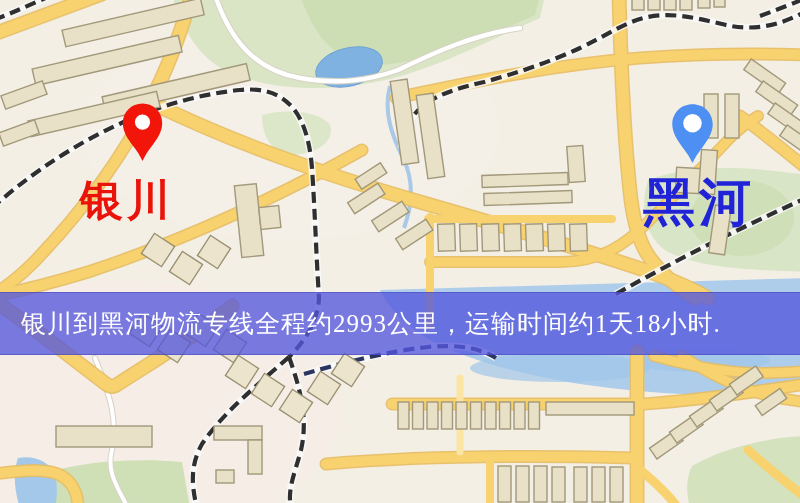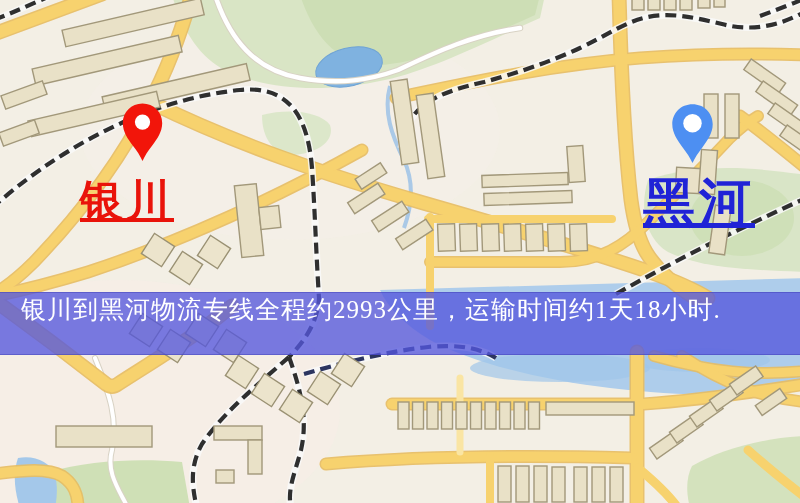--- a/index.html
+++ b/index.html
@@ -9,30 +9,29 @@
   }
   .map-svg{position:absolute;left:0;top:0;width:800px;height:503px;display:block;}
   .pin{position:absolute;}
   .pin-origin{left:120px;top:102px;width:45px;height:66px;}
   .pin-dest{left:669px;top:103px;width:47px;height:67px;}
   .pin svg{width:100%;height:100%;display:block;}
   .city-label{
     position:absolute;font-family:"Liberation Serif",serif;font-weight:bold;
     line-height:1;letter-spacing:4px;white-space:nowrap;
     text-shadow:0 0 1px rgba(255,255,255,0.4);
-    text-decoration:underline;
   }
   .label-origin{left:80px;top:179px;font-size:43px;color:#e9130a;}
   .label-dest{left:643px;top:177px;font-size:52px;color:#2023d6;}
   .banner{
     position:absolute;left:0;top:292px;width:800px;height:63px;
     background:rgba(85,87,221,0.78);
     border-top:1px solid rgba(62,62,180,0.45);
     border-bottom:1px solid rgba(62,62,180,0.45);
-    display:flex;align-items:flex-start;box-sizing:border-box;padding-left:21px;
+    display:flex;align-items:center;box-sizing:border-box;padding-left:21px;
   }
   .banner-text{
     color:#ffffff;font-size:25px;letter-spacing:1px;white-space:nowrap;
     font-family:"Liberation Serif",serif;
   }
 </style>
 </head>
 <body>
 
 <div class="stage">

